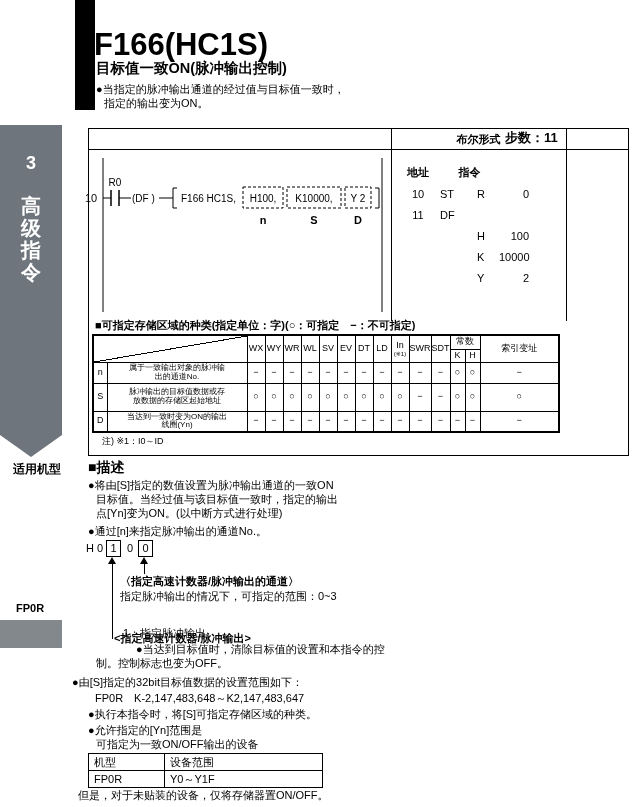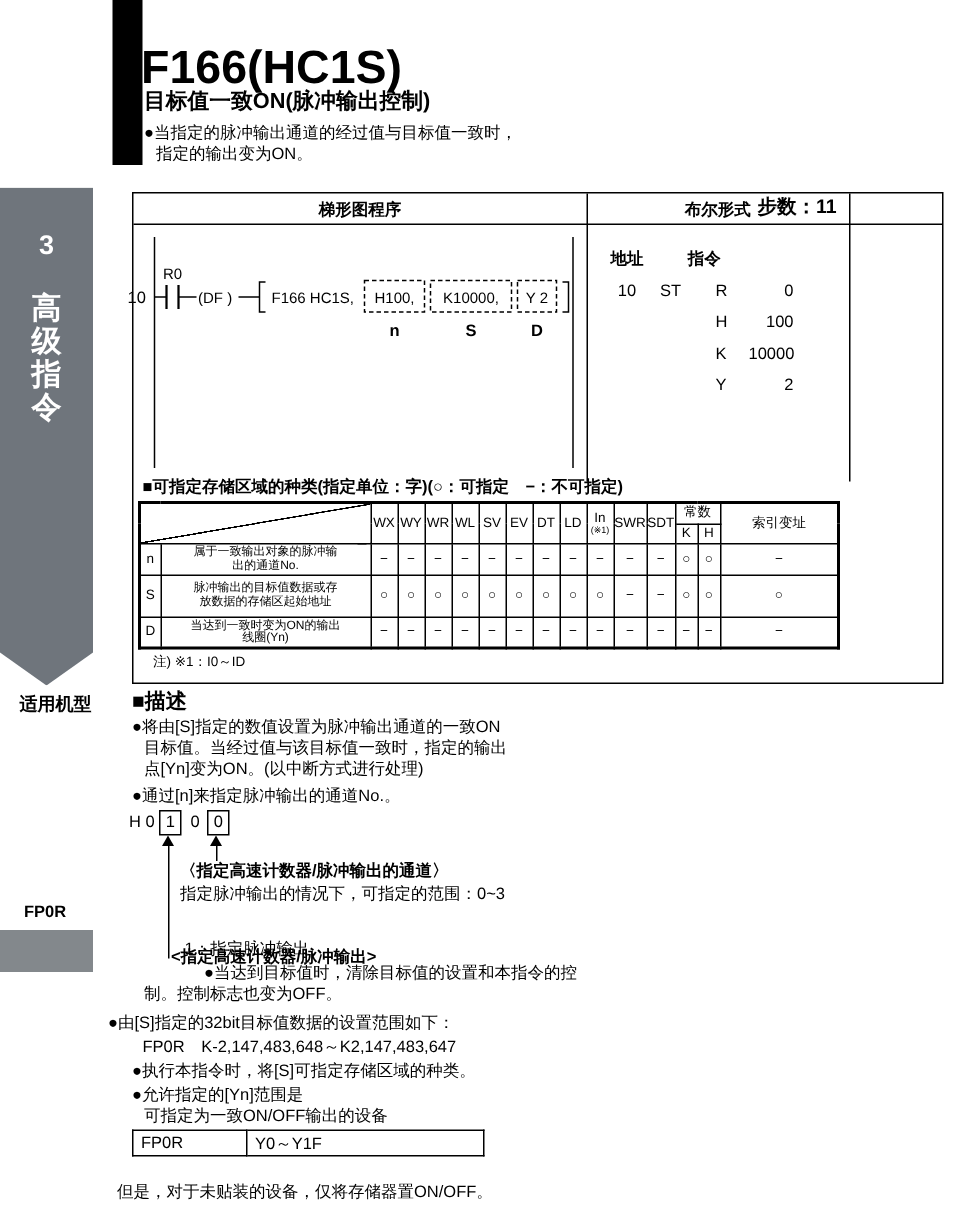--- a/index.html
+++ b/index.html
@@ -81,21 +81,20 @@
 <div class="t bold" style="left:16px;top:602px;font-size:11px;">FP0R</div>
 <div class="side-bar2"></div>
 
 <div class="t bold" style="left:94px;top:26px;font-size:31px;">F166(HC1S)</div>
 <div class="t bold" style="left:96px;top:60px;font-size:14.5px;">目标值一致ON(脉冲输出控制)</div>
 <div class="t" style="left:96px;top:83px;">●当指定的脉冲输出通道的经过值与目标值一致时，</div>
 <div class="t" style="left:104px;top:97px;">指定的输出变为ON。</div>
 <div class="t bold" style="left:505px;top:88px;font-size:13px;margin-top:42px;">步数：11</div>
 
 <div class="program-box">
-  <div class="pb-h1">梯形图程序</div>
   <div class="pb-h2">布尔形式</div>
   <div class="pb-hline"></div>
   <div class="pb-v1"></div>
   <div class="pb-v2"></div>
 </div>
 
 <svg class="abs" style="left:85px;top:150px;" width="300" height="165" viewBox="0 0 300 165">
   <text x="0" y="52" font-size="11">10</text>
   <line x1="18" y1="8" x2="18" y2="162" stroke="#000" stroke-width="1"></line>
   <line x1="297" y1="8" x2="297" y2="162" stroke="#000" stroke-width="1"></line>
@@ -125,20 +124,26 @@
     <span class="bc1 bold">地址</span>
     <span class="bh2 bold">指令</span>
   </div>
   <div class="bool-row">
     <span class="bc1">10</span>
     <span class="bc2">ST</span>
     <span class="bc3">R</span>
     <span class="bc4">0</span>
   </div>
   <div class="bool-row">
+    <span class="bc1">11</span>
+    <span class="bc2">DF</span>
+    <span class="bc3"></span>
+    <span class="bc4"></span>
+  </div>
+  <div class="bool-row">
     <span class="bc1"></span>
     <span class="bc2"></span>
     <span class="bc3">H</span>
     <span class="bc4">100</span>
   </div>
   <div class="bool-row">
     <span class="bc1"></span>
     <span class="bc2"></span>
     <span class="bc3">K</span>
     <span class="bc4">10000</span>
@@ -281,20 +286,24 @@
 <div class="t" style="left:72px;top:676px;">●由[S]指定的32bit目标值数据的设置范围如下：</div>
 <div class="t" style="left:95px;top:692px;">FP0R　K-2,147,483,648～K2,147,483,647</div>
 
 <div class="t" style="left:88px;top:708px;">●执行本指令时，将[S]可指定存储区域的种类。</div>
 
 <div class="t" style="left:88px;top:724px;">●允许指定的[Yn]范围是</div>
 <div class="t" style="left:96px;top:738px;">可指定为一致ON/OFF输出的设备</div>
 
 <table class="model">
   <tbody>
+      <tr>
+    <td class="mc1">机型</td>
+    <td class="mc2">设备范围</td>
+  </tr>
   <tr>
     <td class="mc1">FP0R</td>
     <td class="mc2">Y0～Y1F</td>
   </tr>
 </tbody>
   </table>
 
 <div class="t" style="left:78px;top:789px;">但是，对于未贴装的设备，仅将存储器置ON/OFF。</div>
 
 </body></html>

